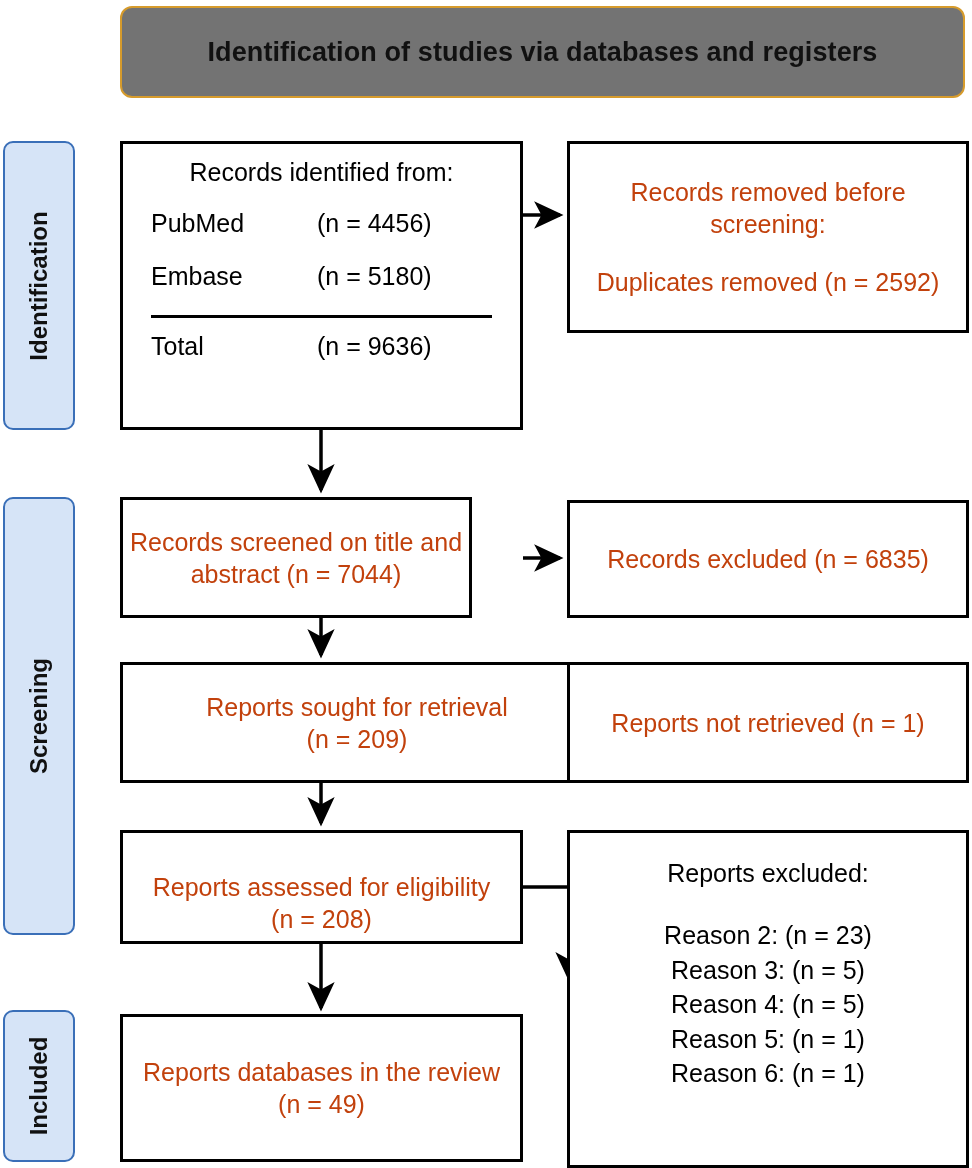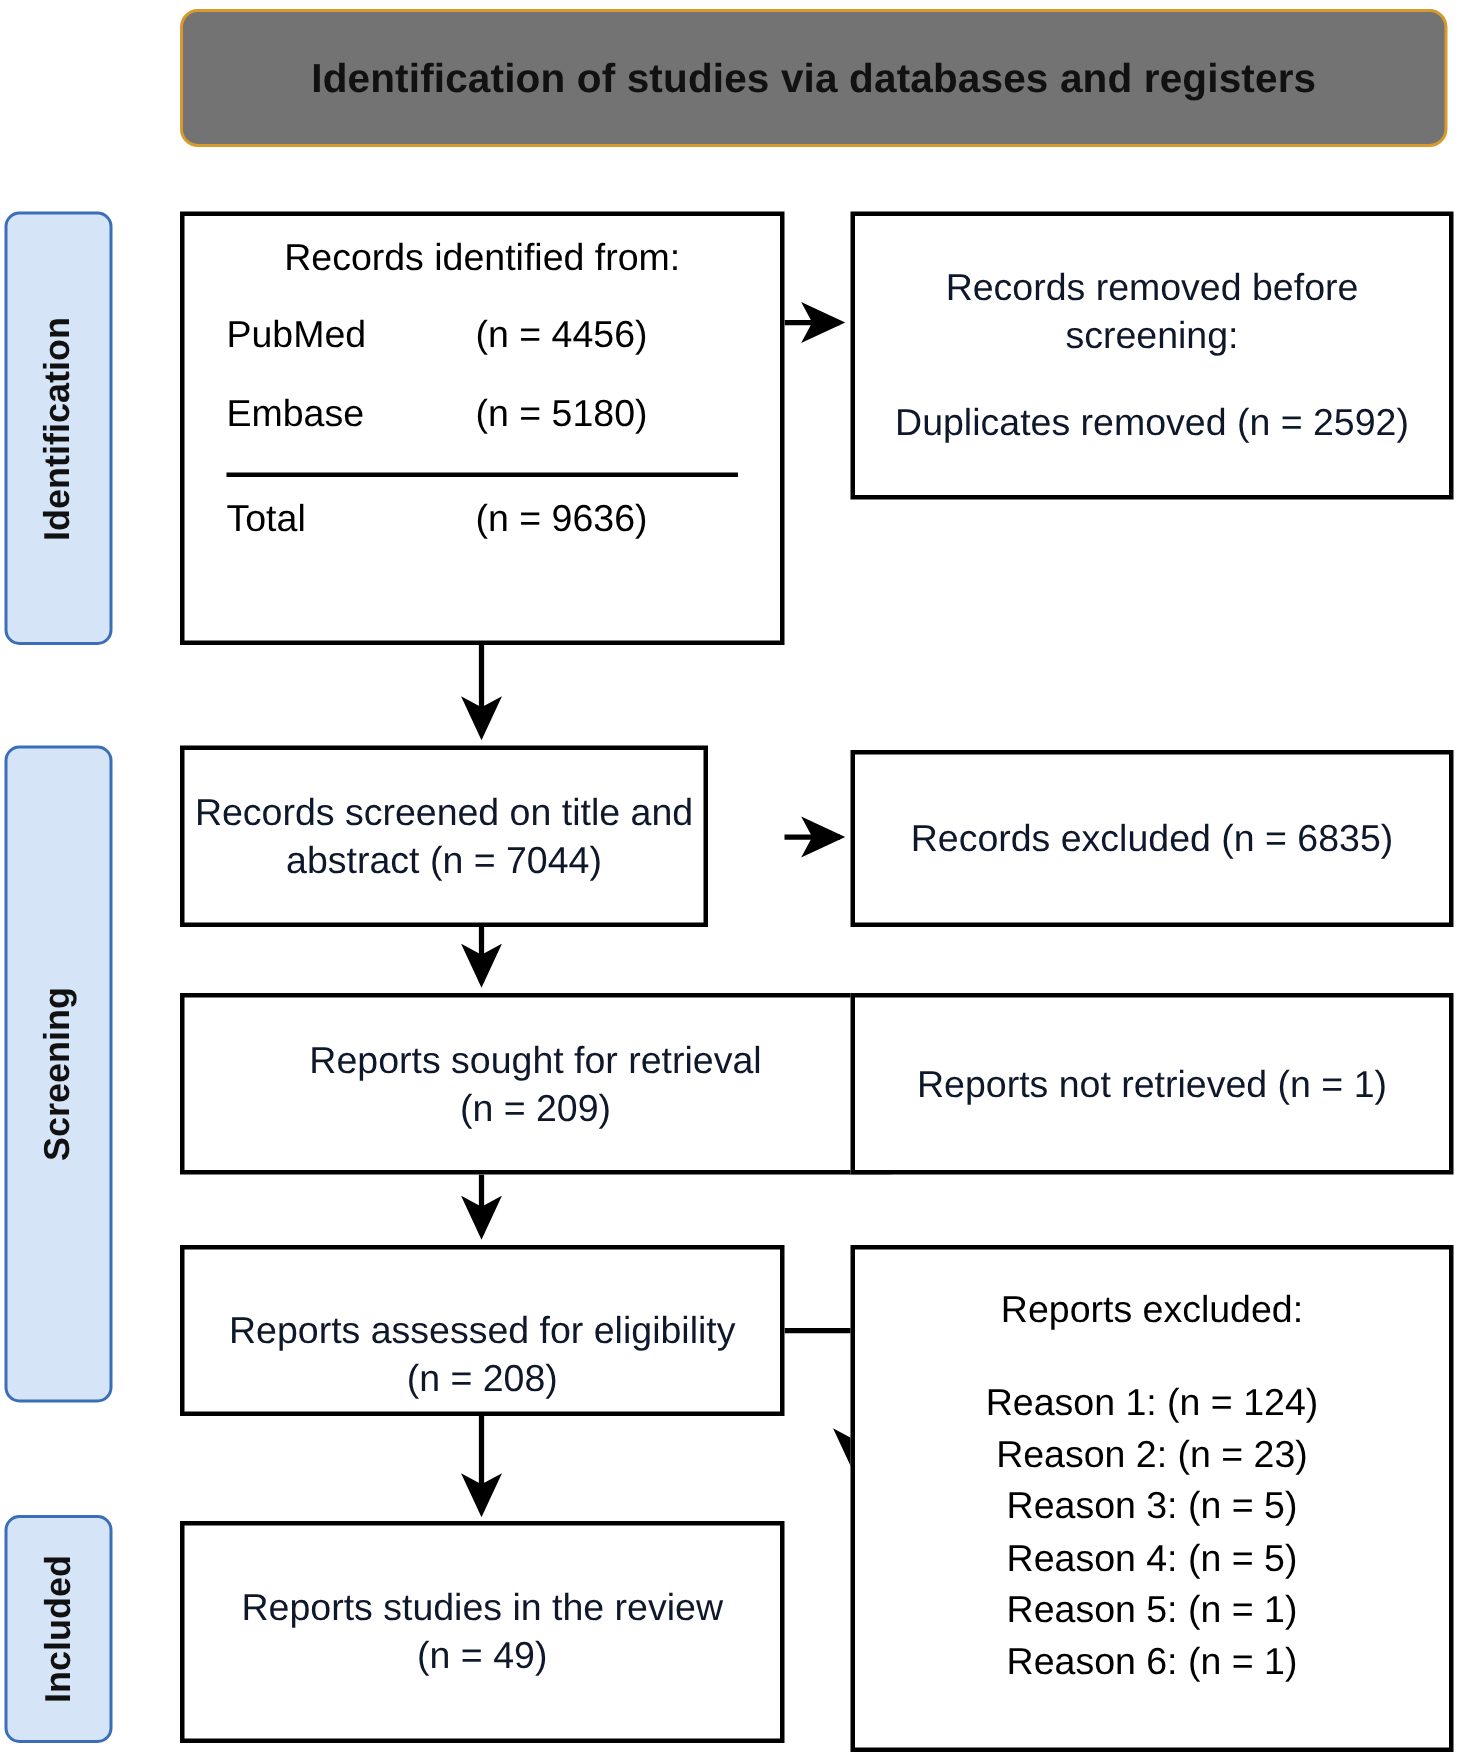--- a/index.html
+++ b/index.html
@@ -82,21 +82,21 @@
     display: flex;
     flex-direction: column;
     align-items: center;
     justify-content: center;
     text-align: center;
     padding: 6px 10px;
   }
   .node .line {
     font-size: 25px;
     line-height: 1.28;
-    color: #0f172a;
+    color: #c2410c;
     white-space: nowrap;
   }
 
   
   .node-ident {
     align-items: stretch;
     justify-content: flex-start;
     padding: 14px 28px 10px 28px;
   }
   .ident-title {
@@ -240,26 +240,25 @@
     <div class="line">Reports not retrieved (n = 1)</div>
   </div>
 
   <div class="node" id="node-assessed">
     <div class="line">Reports assessed for eligibility</div>
     <div class="line">(n = 208)</div>
   </div>
 
   <div class="node node-reasons" id="node-excluded-rep">
     <div class="reasons-title">Reports excluded:</div>
-    <div class="reason-item">Reason 1: (n = 124)</div>
     <div class="reason-item">Reason 2: (n = 23)</div>
     <div class="reason-item">Reason 3: (n = 5)</div>
     <div class="reason-item">Reason 4: (n = 5)</div>
     <div class="reason-item">Reason 5: (n = 1)</div>
     <div class="reason-item">Reason 6: (n = 1)</div>
   </div>
 
   <div class="node" id="node-included">
-    <div class="line">Reports studies in the review</div>
+    <div class="line">Reports databases in the review</div>
     <div class="line">(n = 49)</div>
   </div>
 
 </div>
 
 </body></html>

